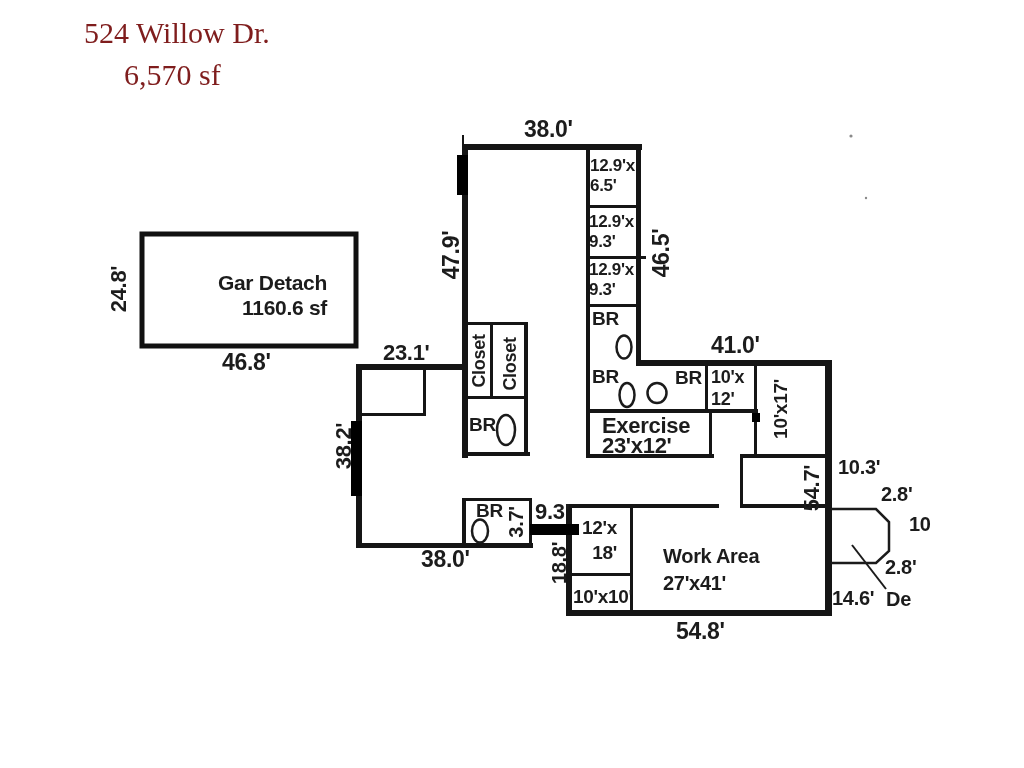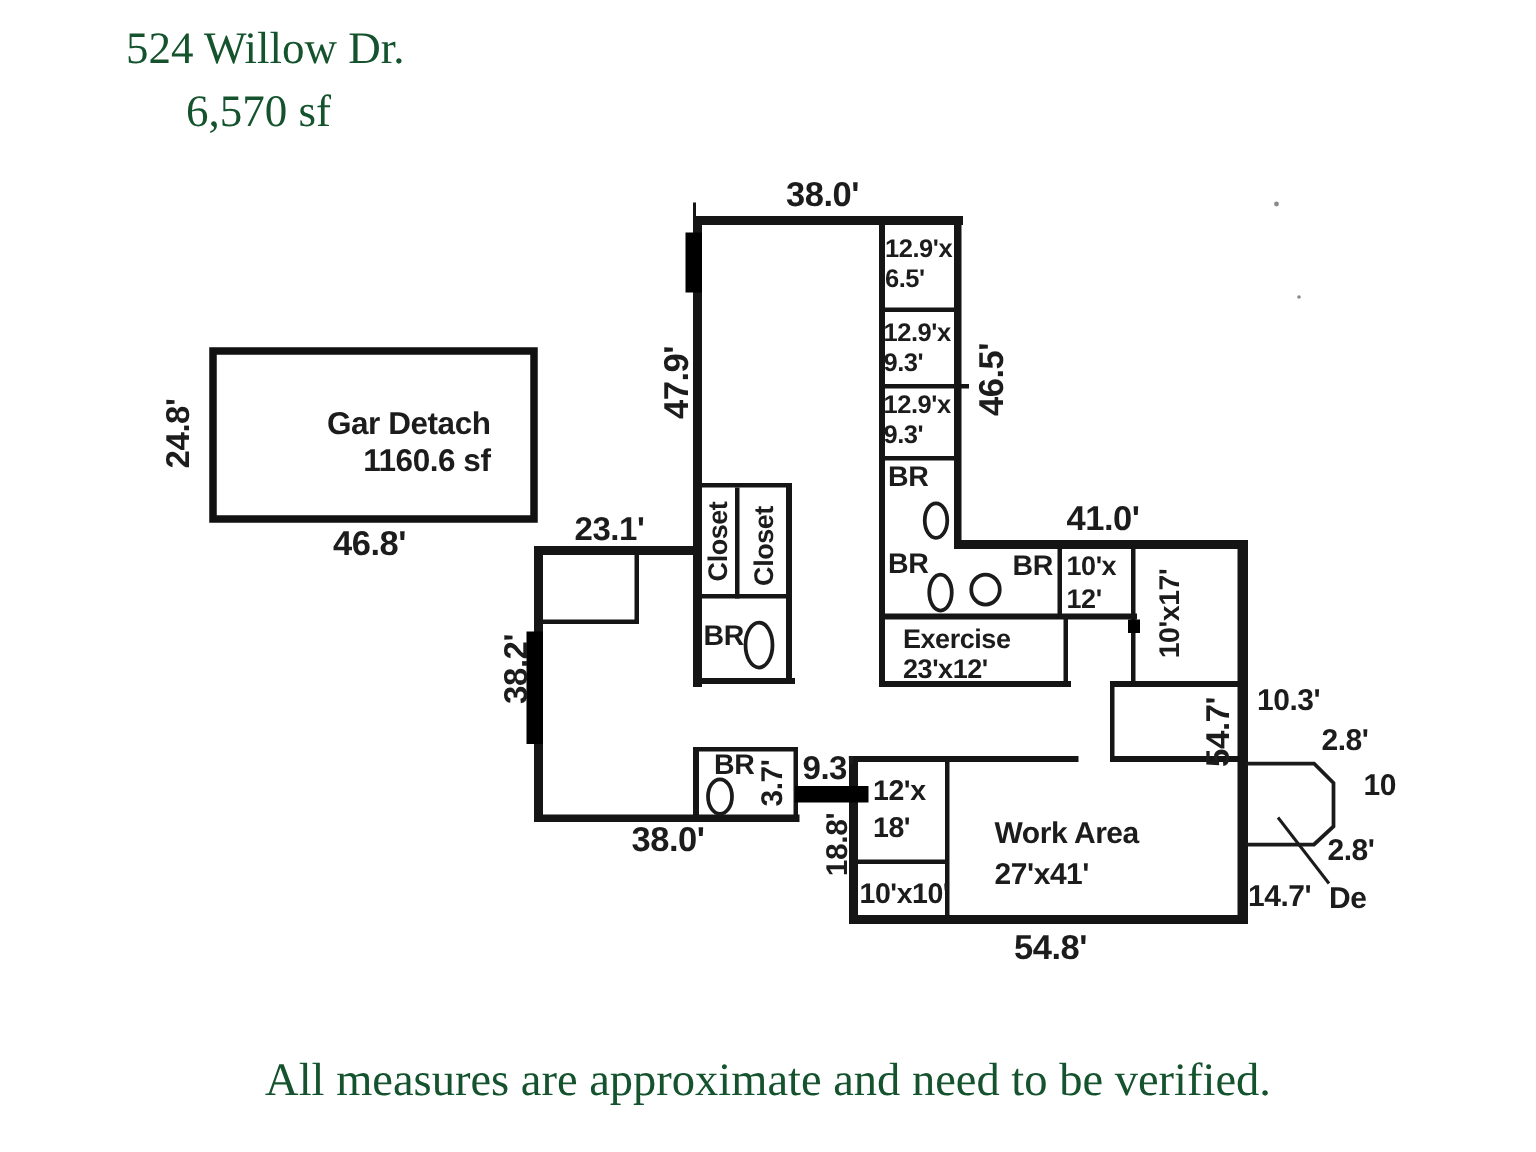--- a/index.html
+++ b/index.html
@@ -1,18 +1,18 @@
 <!DOCTYPE html>
 <html><head>
 <meta charset="utf-8">
 <style>
   html,body{margin:0;padding:0;background:#fff;}
   #page{position:relative;width:1024px;height:768px;background:#fff;overflow:hidden;
         font-family:"Liberation Sans",sans-serif;color:#1a1a1a;}
-  .serif{font-family:"Liberation Serif",serif;color:#14532d;}
+  .serif{font-family:"Liberation Serif",serif;color:#7f1d1d;}
   .abs{position:absolute;white-space:nowrap;}
   .lbl{position:absolute;font-weight:700;color:#1c1c1c;letter-spacing:-0.3px;white-space:nowrap;}
   .lbl span{display:block;}
   .rot{transform:translate(-50%,-50%) rotate(-90deg);transform-origin:center;}
   svg{position:absolute;left:0;top:0;}
 </style>
 </head>
 <body>
 
 <div id="page">
@@ -109,21 +109,21 @@
   <div class="lbl rot" style="left:344px;top:446px;font-size:22px;">38.2'</div>
   <div class="lbl" style="left:421px;top:546px;font-size:23px;">38.0'</div>
   <div class="lbl rot" style="left:516px;top:522px;font-size:20px;">3.7'</div>
   <div class="lbl" style="left:535px;top:499px;font-size:22px;">9.3'</div>
   <div class="lbl rot" style="left:559px;top:563px;font-size:20px;">18.8'</div>
 
   <div class="lbl" style="left:838px;top:456px;font-size:20px;">10.3'</div>
   <div class="lbl" style="left:881px;top:483px;font-size:20px;">2.8'</div>
   <div class="lbl" style="left:891px;top:513px;font-size:20px;margin-left:18px;">10</div>
   <div class="lbl" style="left:885px;top:556px;font-size:20px;">2.8'</div>
-  <div class="lbl" style="left:832px;top:587px;font-size:20px;">14.7'</div>
+  <div class="lbl" style="left:832px;top:587px;font-size:20px;">14.6'</div>
   <div class="lbl" style="left:886px;top:588px;font-size:20px;">De</div>
 
   <div class="lbl" style="left:590px;top:156px;font-size:17px;line-height:20px;">
     <span>12.9'x</span>
     <span>6.5'</span>
   </div>
   <div class="lbl" style="left:589px;top:212px;font-size:17px;line-height:20px;">
     <span>12.9'x</span>
     <span>9.3'</span>
   </div>
@@ -136,34 +136,33 @@
   <div class="lbl" style="left:592px;top:366px;font-size:19px;">BR</div>
   <div class="lbl" style="left:675px;top:367px;font-size:19px;">BR</div>
   <div class="lbl" style="left:469px;top:414px;font-size:19px;">BR</div>
   <div class="lbl" style="left:476px;top:500px;font-size:19px;">BR</div>
 
   <div class="lbl" style="left:711px;top:366px;font-size:18px;line-height:22px;">
     <span>10'x</span>
     <span>12'</span>
   </div>
   <div class="lbl rot" style="left:781px;top:409px;font-size:19px;">10'x17'</div>
-  <div class="lbl" style="left:602px;top:416px;font-size:18px;line-height:20px;">
+  <div class="lbl" style="left:602px;top:416px;font-size:22px;line-height:20px;">
     <span>Exercise</span>
     <span>23'x12'</span>
   </div>
 
   <div class="lbl rot" style="left:479px;top:361px;font-size:18px;">Closet</div>
   <div class="lbl rot" style="left:510px;top:364px;font-size:18px;">Closet</div>
 
 
-  <div class="lbl" style="left:582px;top:515px;font-size:19px;line-height:25px;">
+  <div class="lbl" style="left:582px;top:515px;font-size:19px;line-height:25px;text-align:right;">
     <span>12'x</span>
     <span>18'</span>
   </div>
   <div class="lbl" style="left:573px;top:586px;font-size:19px;">10'x10'</div>
   <div class="lbl" style="left:663px;top:543px;font-size:20px;line-height:27px;">
     <span>Work Area</span>
     <span>27'x41'</span>
   </div>
 
-  <div class="abs serif" style="left:0;top:702px;width:1024px;text-align:center;font-size:31px;">All measures are approximate and need to be verified.</div>
 
 </div>
 
 </body></html>

